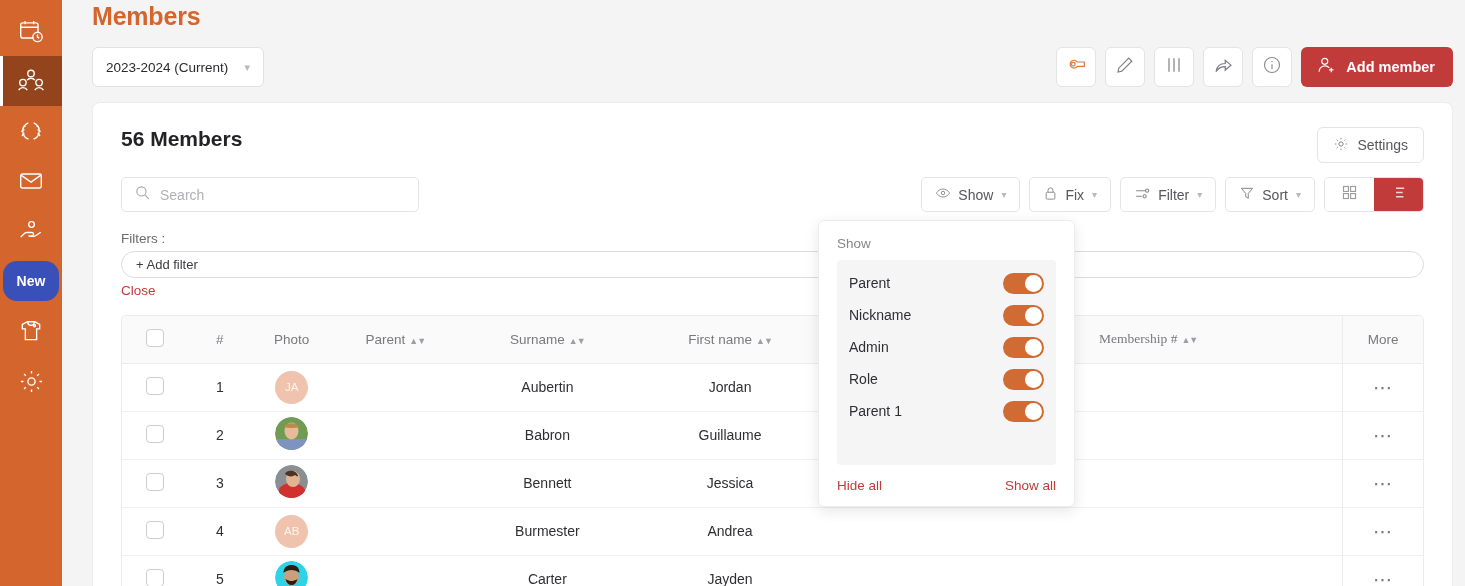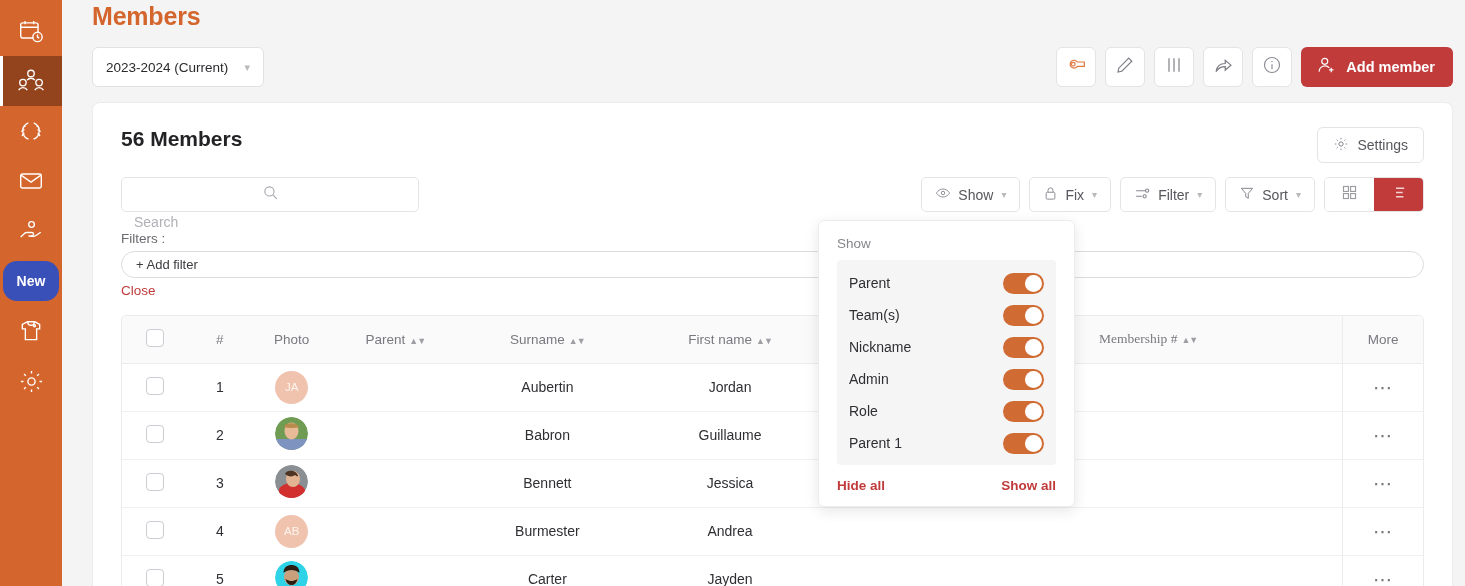--- a/index.html
+++ b/index.html
@@ -81,21 +81,21 @@
     display: flex; align-items: center; gap: 8px; padding: 0 15px;
     font-size: 14px; color: #56565c;
   }
 
   .tools-row {
     display: flex; align-items: center; justify-content: space-between;
     padding: 14px 28px 0 28px;
   }
   .search-box {
     width: 298px; height: 35px; border: 1px solid #e4e4e6; border-radius: 5px;
-    display: flex; align-items: center; gap: 9px; padding: 6px 12px; flex-direction: column;
+    display: flex; align-items: center; gap: 9px; padding: 6px 12px;
   }
   .search-box input {
     border: 0; outline: 0; font-size: 14px; color: #9a9aa0;
     font-family: "Liberation Sans", sans-serif; width: 100%; background: transparent;
   }
   .search-box input::placeholder { color: #b0b0b6; }
 
   .tool-group { display: flex; align-items: center; gap: 9px; }
   .tool-btn {
     height: 35px; border: 1px solid #e4e4e6; border-radius: 5px;
@@ -173,21 +173,20 @@
     width: 41px; height: 21px; border-radius: 11px; background: #cf6b33;
     position: relative; flex: none;
   }
   .switch:after {
     content: ""; position: absolute; right: 2px; top: 2px;
     width: 17px; height: 17px; border-radius: 50%; background: #fff;
   }
   .panel-foot {
     display: flex; align-items: center; justify-content: space-between;
     padding: 13px 0 13px 0;
-    font-weight: bold;
   }
   .panel-foot span { font-size: 13.5px; color: #c13b3b; }
 </style>
 </head>
 <body>
 
 <div class="app">
 
   <div class="sidebar">
     <div class="side-item">
@@ -545,24 +544,20 @@
   </div>
 
   <div class="show-panel">
     <div class="show-panel-title">Show</div>
     <div class="toggle-list">
       <div class="toggle-row">
         <span class="toggle-label">Parent</span>
         <span class="switch"></span>
       </div>
       <div class="toggle-row">
-        <span class="toggle-label">Team(s)</span>
-        <span class="switch"></span>
-      </div>
-      <div class="toggle-row">
         <span class="toggle-label">Nickname</span>
         <span class="switch"></span>
       </div>
       <div class="toggle-row">
         <span class="toggle-label">Admin</span>
         <span class="switch"></span>
       </div>
       <div class="toggle-row">
         <span class="toggle-label">Role</span>
         <span class="switch"></span>

